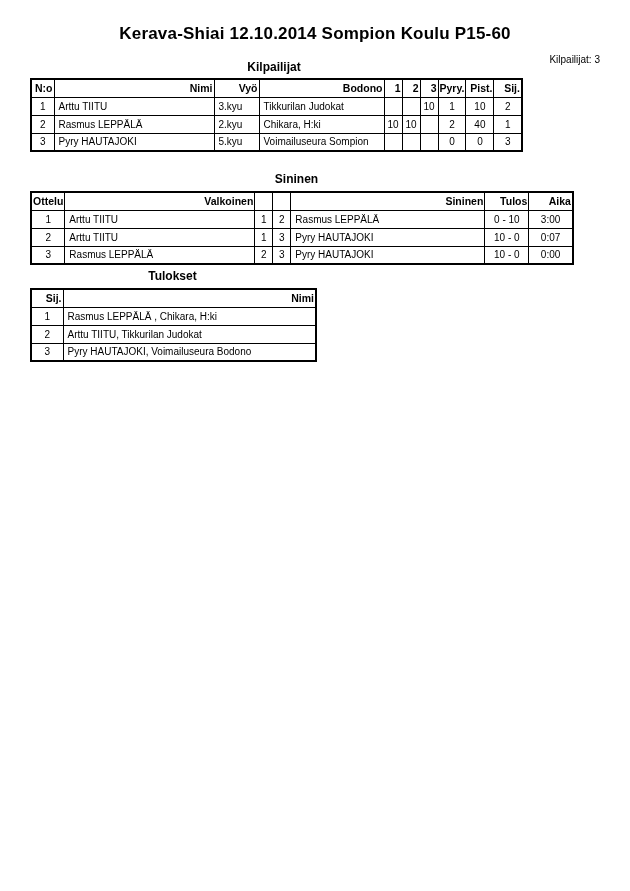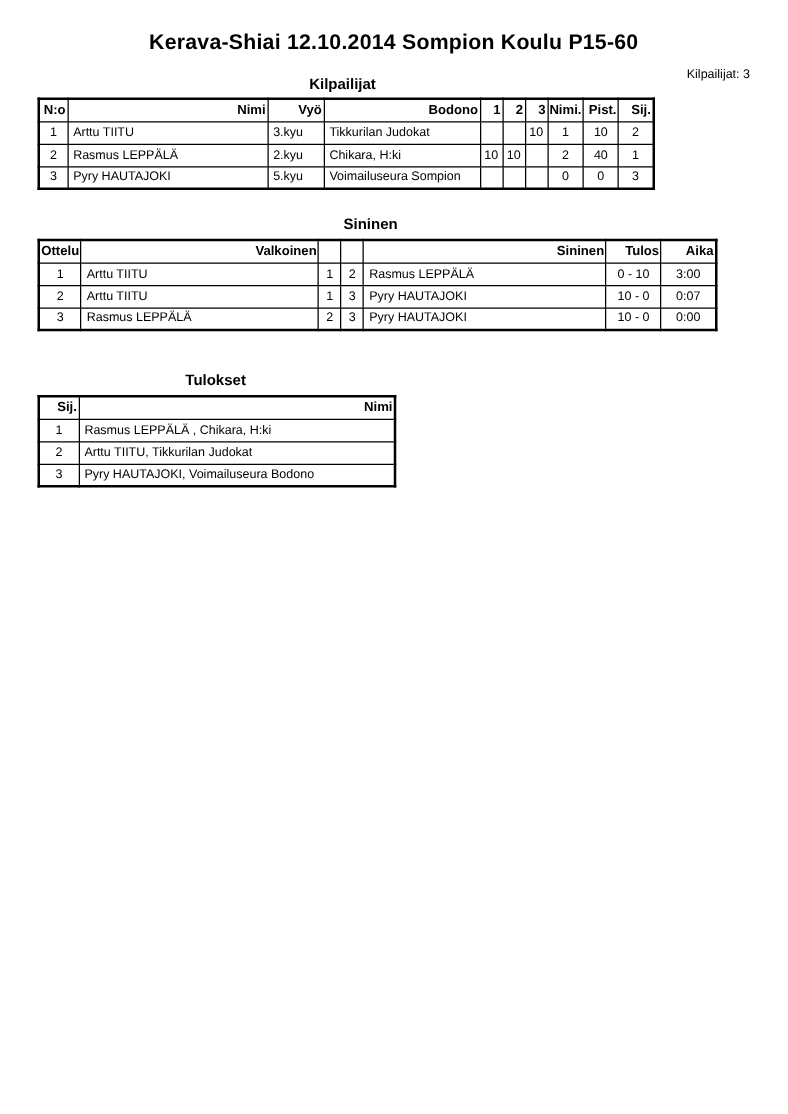--- a/index.html
+++ b/index.html
@@ -26,21 +26,21 @@
     font-size: 10px;
     font-weight: normal;
   }
   .section-title {
     font-weight: bold;
     font-size: 12px;
     text-align: center;
   }
   .st1 { width: 488px; margin: 16px 0 4px 30px; }
   .st2 { width: 533px; margin: 20px 0 5px 30px; }
-  .st3 { width: 285px; margin: 32px 0 5px 30px; }
+  .st3 { width: 285px; margin: 4px 0 5px 30px; }
   table {
     border-collapse: collapse;
     table-layout: fixed;
     margin-left: 30px;
     border: 2px solid #000;
   }
   th, td {
     border: 1px solid #000;
     height: 18px;
     padding: 0 3px;
@@ -82,21 +82,21 @@
     </colgroup>
     <thead>
       <tr>
         <th>N:o</th>
         <th>Nimi</th>
         <th>Vyö</th>
         <th>Bodono</th>
         <th>1</th>
         <th>2</th>
         <th>3</th>
-        <th>Nimi.</th>
+        <th>Pyry.</th>
         <th>Pist.</th>
         <th>Sij.</th>
       </tr>
     </thead>
     <tbody>
       <tr>
         <td class="c">1</td>
         <td class="l">Arttu TIITU</td>
         <td class="l">3.kyu</td>
         <td class="l">Tikkurilan Judokat</td>

